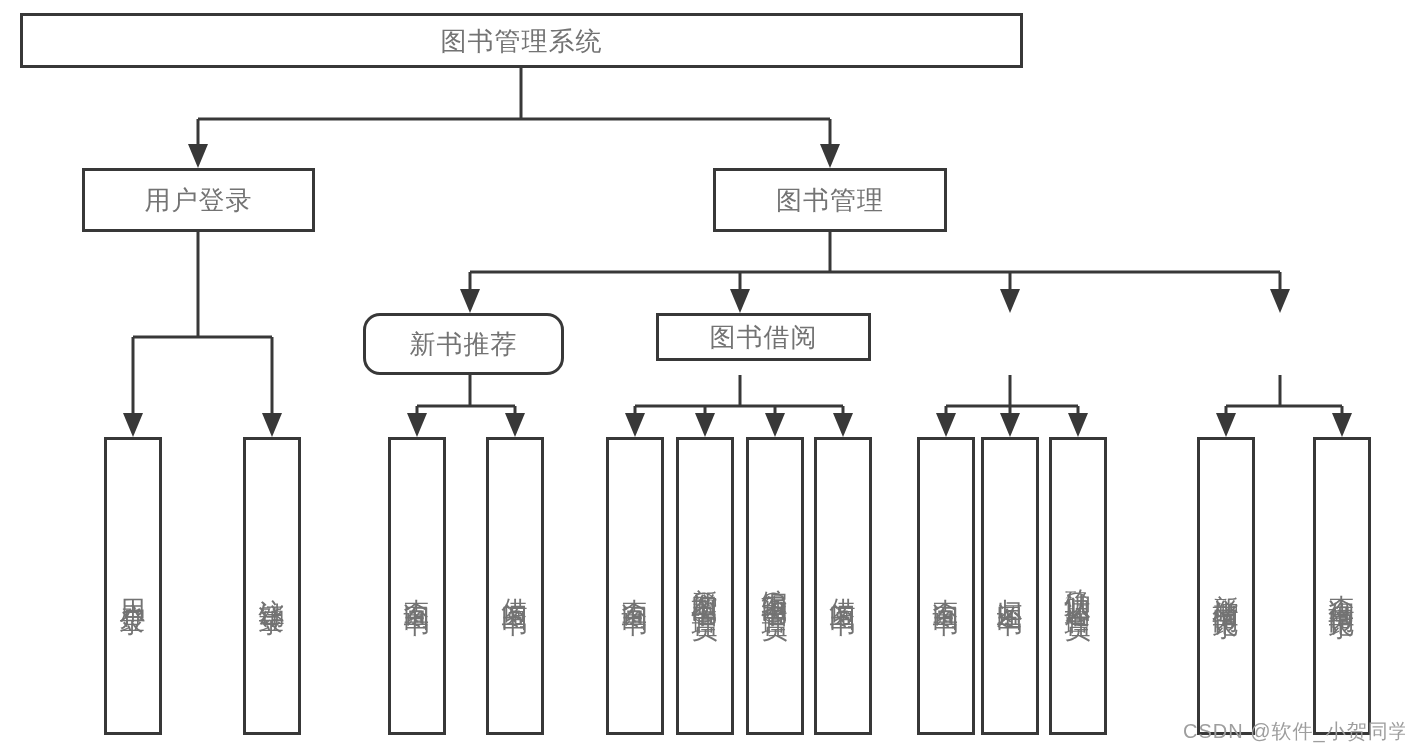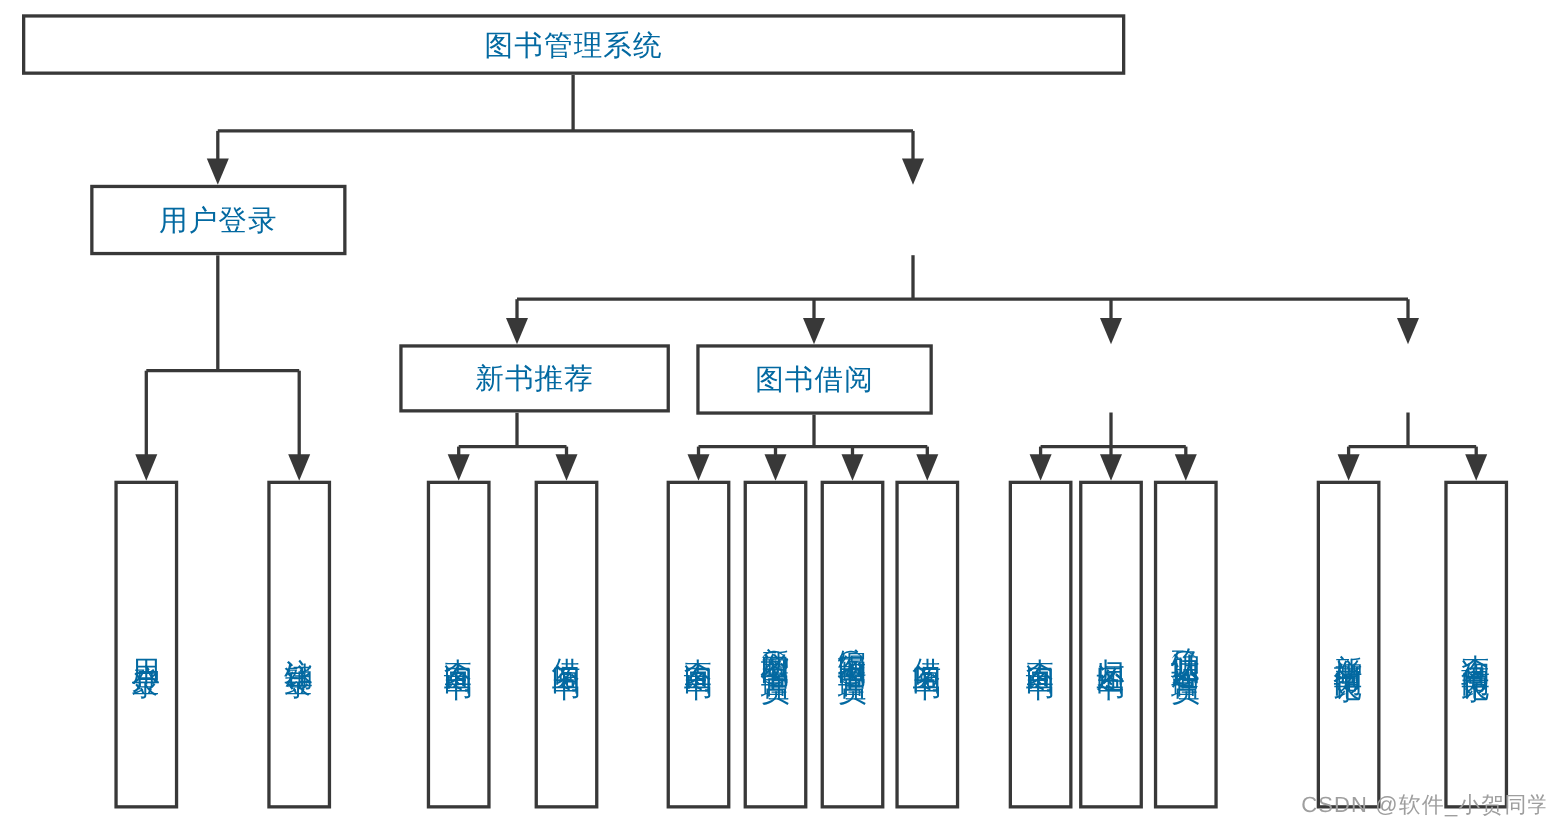--- a/index.html
+++ b/index.html
@@ -2,21 +2,21 @@
 <html><head>
 <meta charset="utf-8">
 <style>
   html,body{margin:0;padding:0;background:#ffffff;}
   body{width:1405px;height:747px;overflow:hidden;
        font-family:"Liberation Sans","DejaVu Sans",sans-serif;}
   .stage{position:relative;width:1405px;height:747px;background:#ffffff;}
   .wires{position:absolute;left:0;top:0;z-index:0;}
   .box{position:absolute;box-sizing:border-box;border:3px solid #383838;background:#ffffff;
        display:flex;align-items:center;justify-content:center;z-index:1;
-       color:#0369a1;font-size:26px;line-height:1;}
+       color:#737373;font-size:26px;line-height:1;}
   .hlabel{white-space:nowrap;letter-spacing:1px;}
   .vbox{display:flex;align-items:center;justify-content:center;}
   .vlabel{writing-mode:vertical-rl;letter-spacing:4px;line-height:1;white-space:nowrap;}
   .watermark{position:absolute;left:1183px;top:718px;z-index:3;
              font-size:20px;color:#9e9e9e;letter-spacing:1px;white-space:nowrap;}
 </style>
 </head>
 <body>
 
 <div class="stage">
@@ -87,25 +87,28 @@
     </g>
   </svg>
 
   <div class="box" style="left:20px;top:13px;width:1003px;height:55px;">
     <span class="hlabel">图书管理系统</span>
   </div>
 
   <div class="box" style="left:82px;top:168px;width:233px;height:64px;">
     <span class="hlabel">用户登录</span>
   </div>
+  <div class="box" style="left:713px;top:168px;width:234px;height:64px;">
+    <span class="hlabel">图书管理</span>
+  </div>
 
-  <div class="box" style="left:363px;top:313px;width:246px;height:62px;">
+  <div class="box" style="left:363px;top:313px;width:201px;height:62px;border-radius:17px;">
     <span class="hlabel">新书推荐</span>
   </div>
-  <div class="box" style="left:633px;top:313px;width:215px;height:64px;">
+  <div class="box" style="left:656px;top:313px;width:215px;height:48px;">
     <span class="hlabel">图书借阅</span>
   </div>
 
   <div class="box vbox" style="left:104px;top:437px;width:58px;height:298px;">
     <span class="vlabel">用户登录</span>
   </div>
   <div class="box vbox" style="left:243px;top:437px;width:58px;height:298px;">
     <span class="vlabel">注销登录</span>
   </div>
   <div class="box vbox" style="left:388px;top:437px;width:58px;height:298px;">

